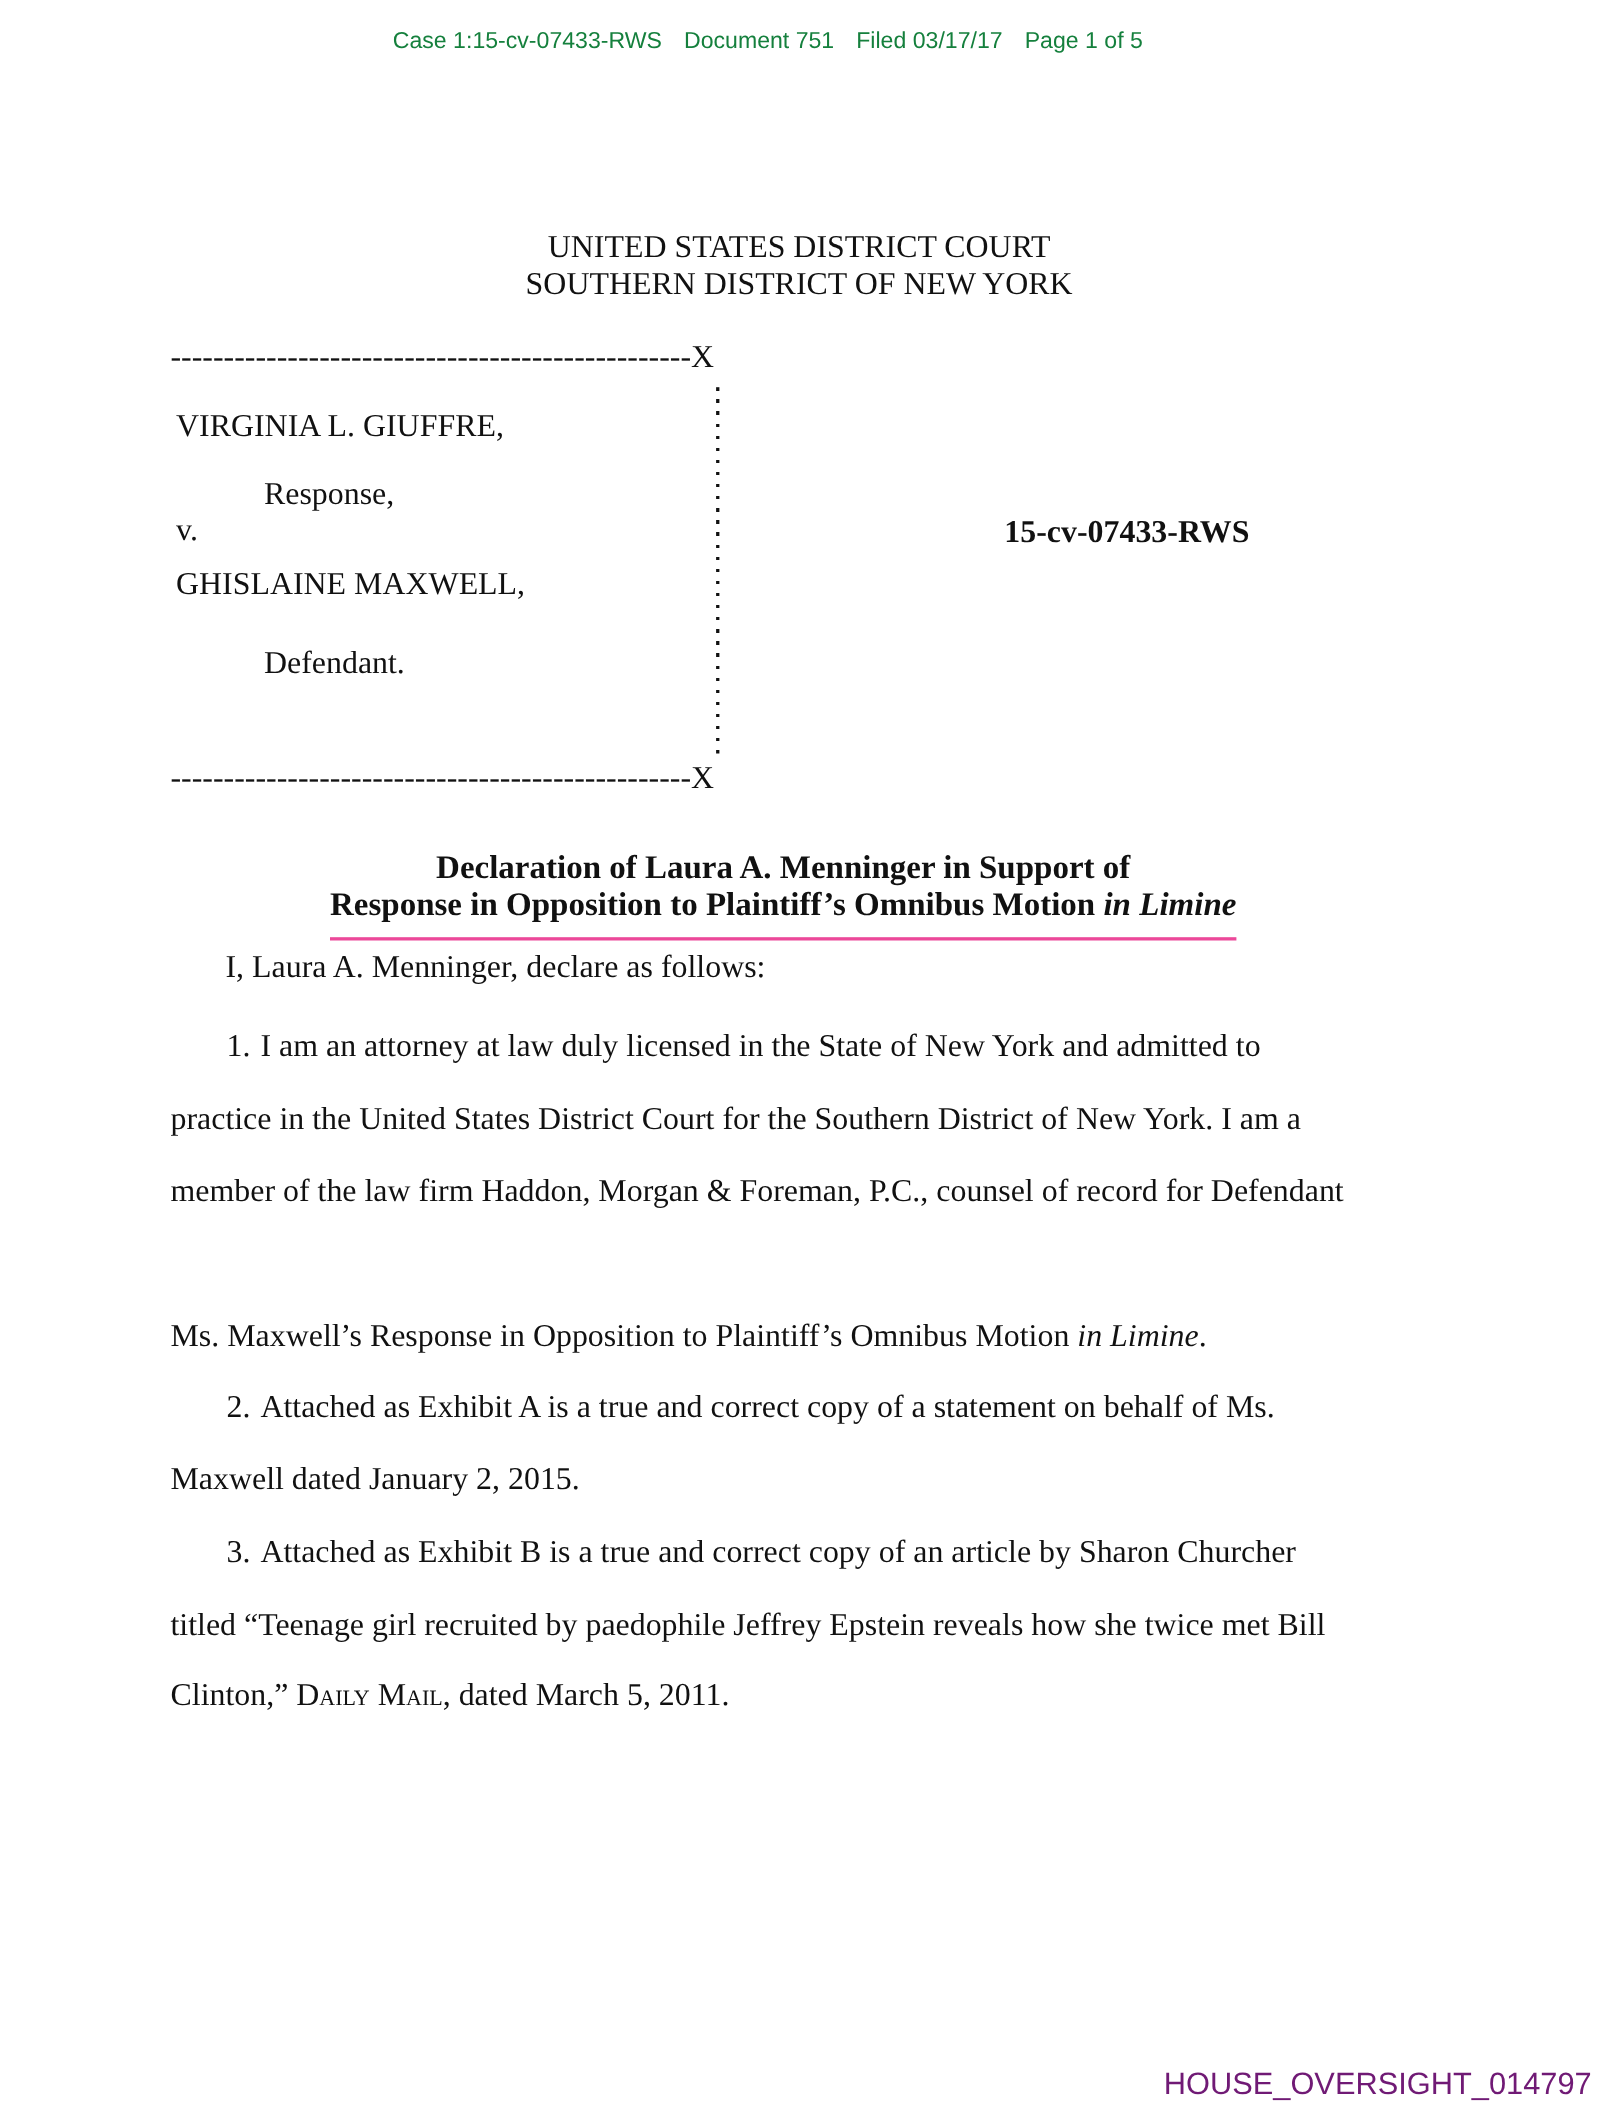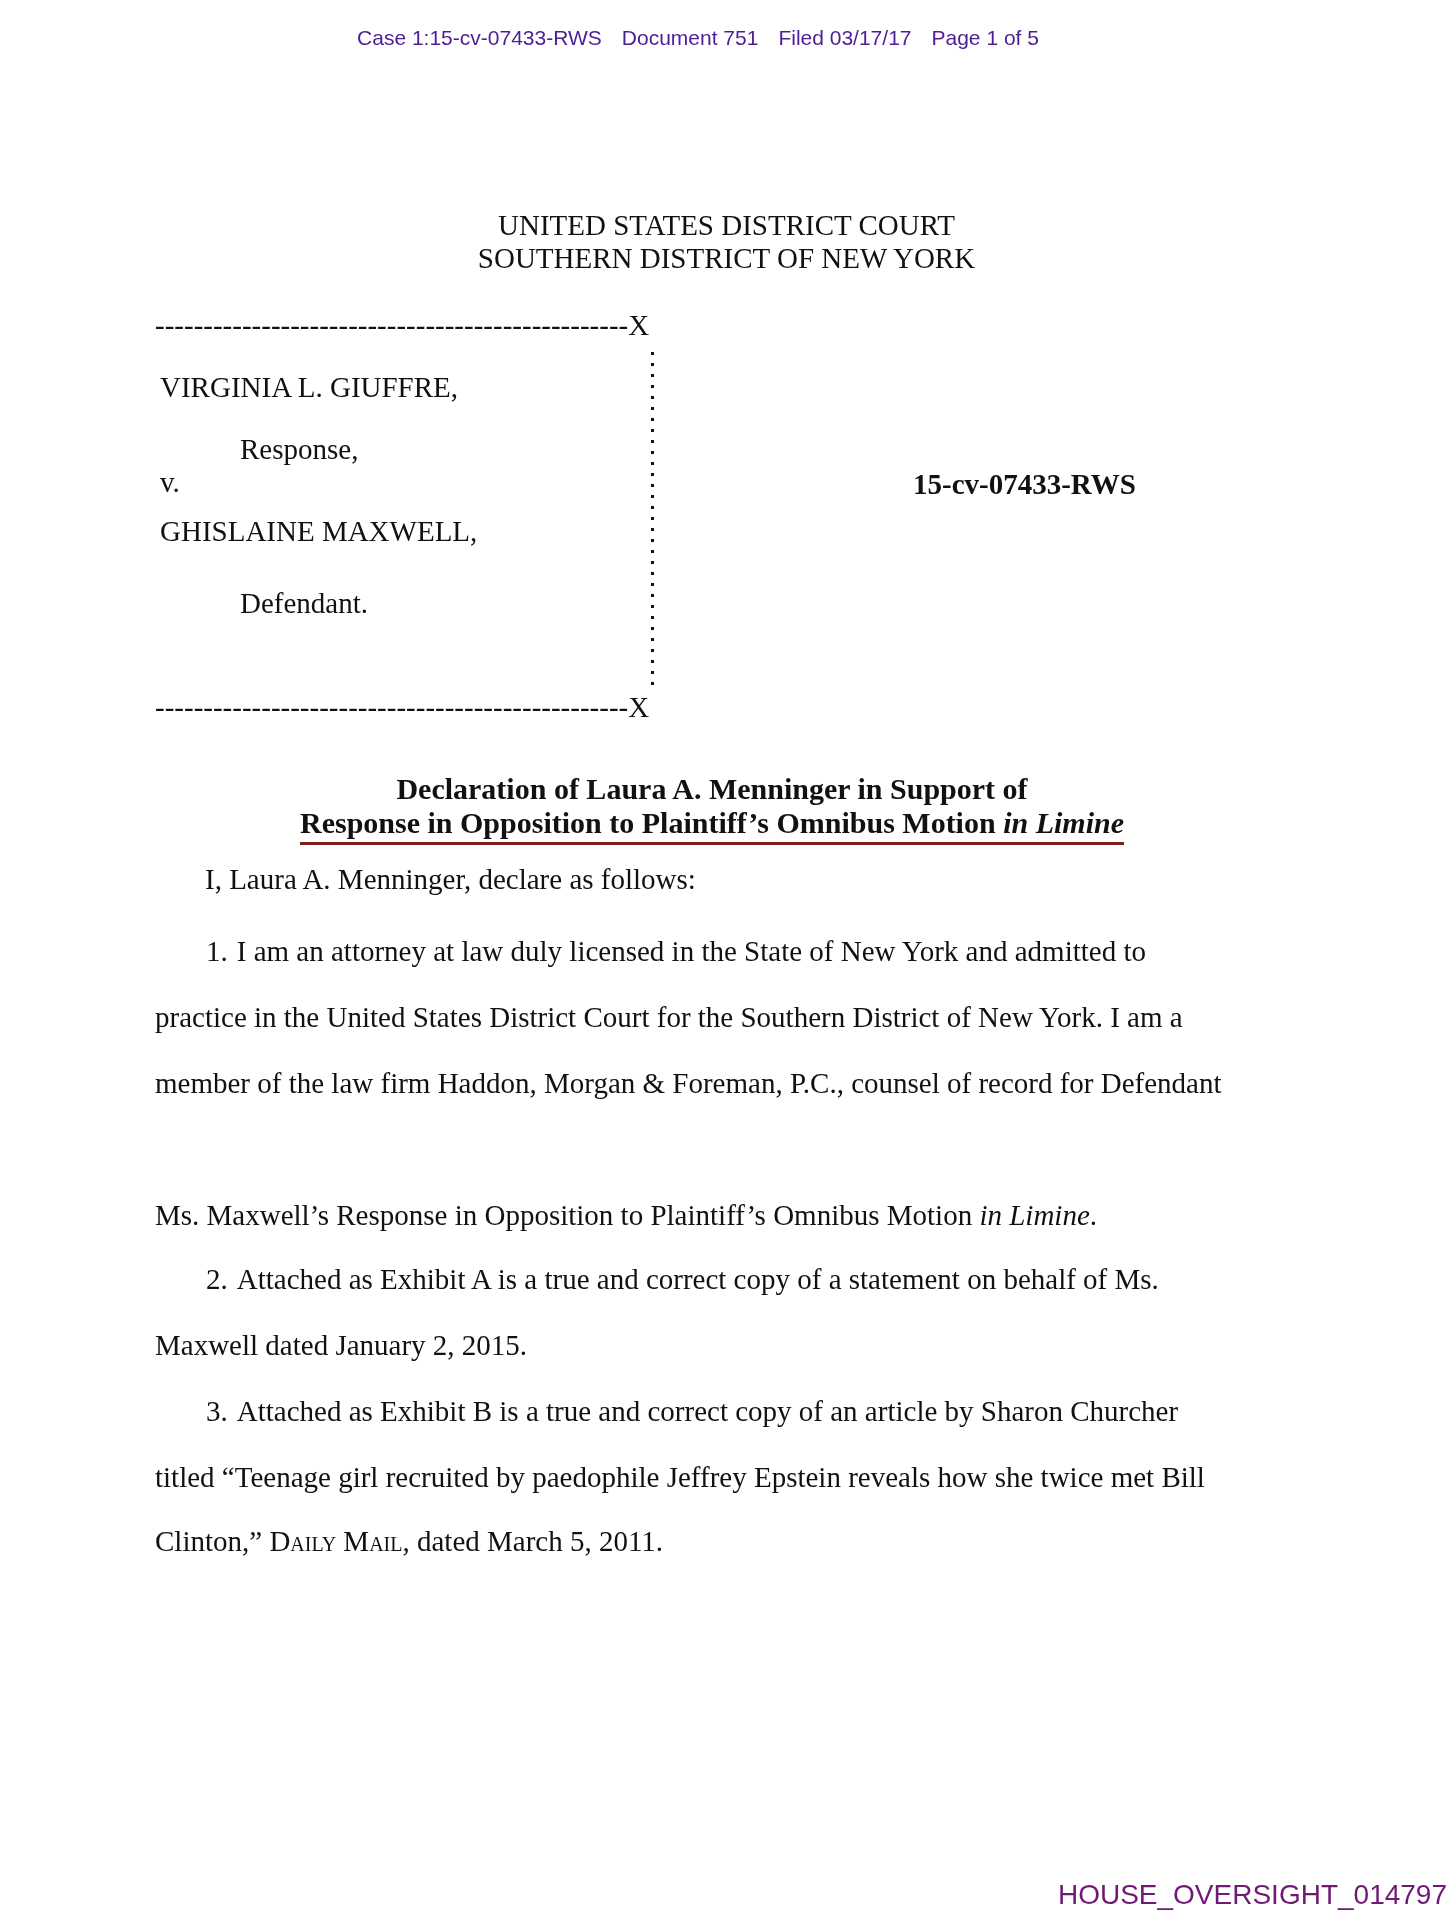--- a/index.html
+++ b/index.html
@@ -16,21 +16,21 @@
   .stamp {
     position: absolute;
     top: 26px;
     left: 0;
     width: 1396px;
     display: flex;
     justify-content: center;
     gap: 20px;
     font-family: "Liberation Sans", sans-serif;
     font-size: 21px;
-    color: #4c1d95;
+    color: #15803d;
     white-space: pre;
   }
   
   .court {
     position: absolute;
     top: 209px;
     left: 0;
     width: 1453px;
     text-align: center;
     font-weight: normal;
@@ -67,22 +67,22 @@
     top: 772px;
     left: 0;
     width: 1424px;
     text-align: center;
     font-weight: bold;
     font-size: 30px;
     line-height: 34px;
   }
   .heading .u {
     display: inline-block;
-    border-bottom: 3px solid #7f1d1d;
-    padding-bottom: 2px;
+    border-bottom: 3px solid #ec4899;
+    padding-bottom: 12px;
   }
   
   .bl { position: absolute; font-size: 29px; white-space: pre; }
   .l-intro { top: 863px;  left: 205px; }
   .l-p1a   { top: 935px;  left: 206px; }
   .l-p1b   { top: 1001px; left: 155px; }
   .l-p1c   { top: 1067px; left: 155px; }
   .l-p1d   { top: 1133px; left: 155px; }
   .l-p1e   { top: 1199px; left: 155px; }
   .l-p2a   { top: 1263px; left: 206px; }

